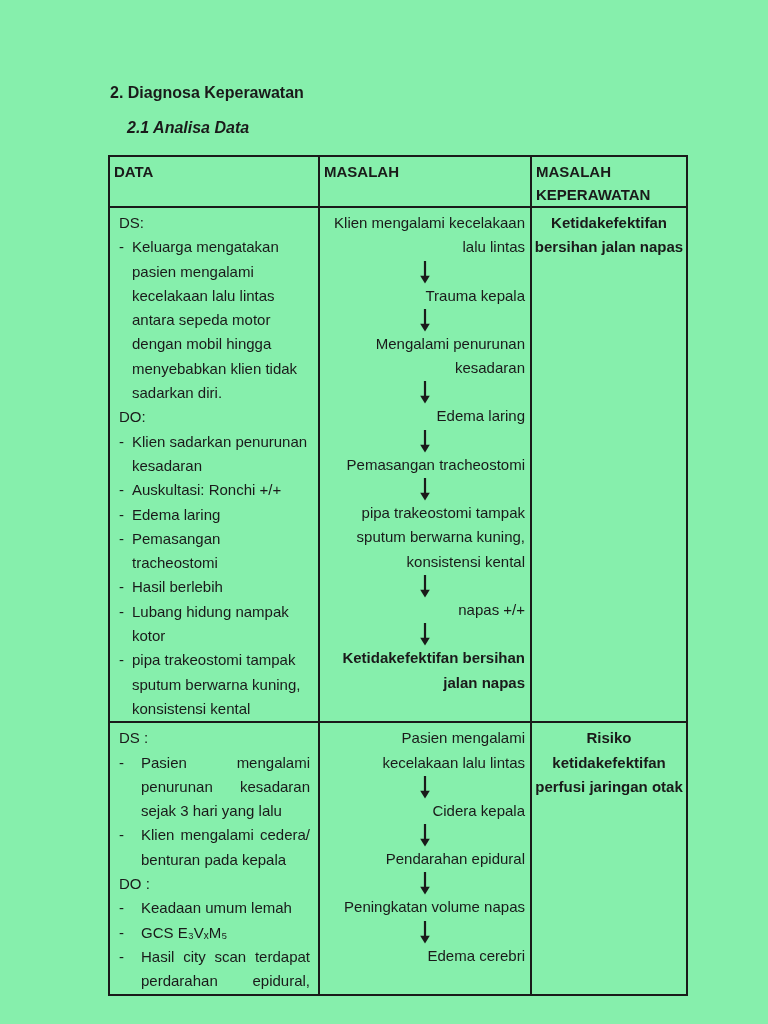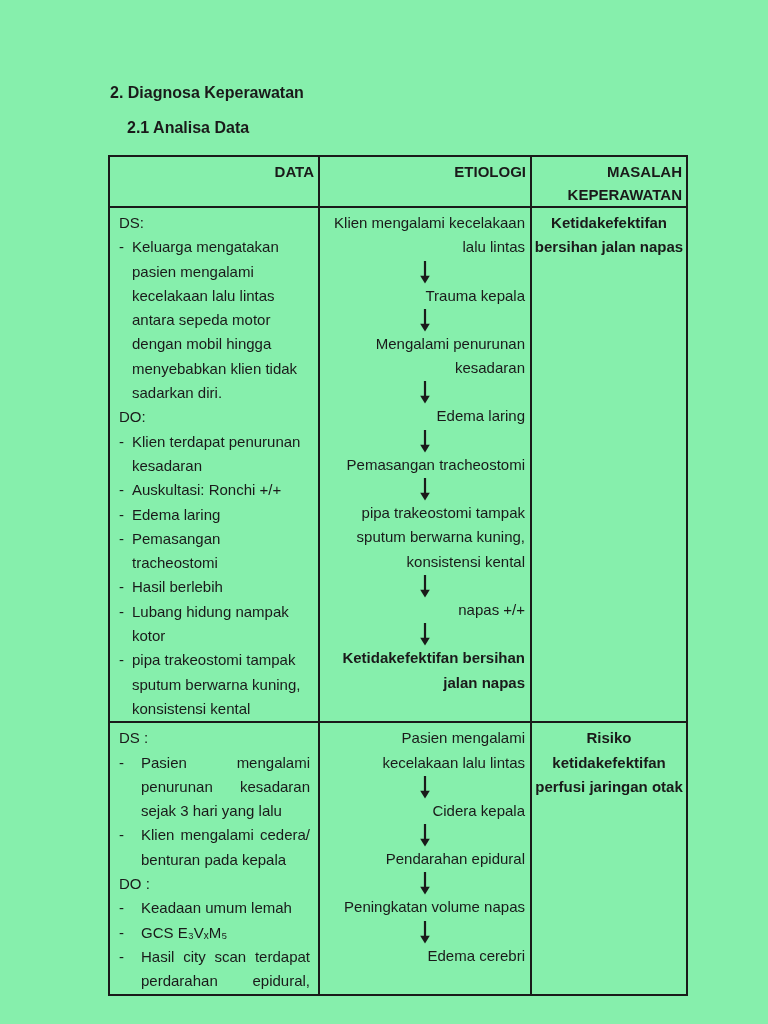--- a/index.html
+++ b/index.html
@@ -3,30 +3,30 @@
 <meta charset="utf-8">
 <style>
   html, body { margin:0; padding:0; }
   body {
     width:768px; height:1024px; background:#ffffff;
     font-family:"Liberation Sans","DejaVu Sans",sans-serif;
     color:#1a1a1a; font-size:15px;
   }
   .page { position:relative; width:768px; height:1024px; overflow:hidden; background:#86efac; }
   .h1 { position:absolute; left:110px; top:84px; font-size:16px; font-weight:bold; }
-  .h2 { position:absolute; left:127px; top:119px; font-size:16px; font-weight:bold; }
+  .h2 { position:absolute; left:127px; top:119px; font-size:16px; font-weight:bold;font-style:italic; }
 
   table.analysis {
     position:absolute; left:108px; top:155px; width:578px;
     border-collapse:collapse; table-layout:fixed;
   }
   th, td { border:2px solid #1a1a1a; vertical-align:top; }
   th {
     height:45px; font-size:15px; font-weight:bold;
-    text-align:right; line-height:23px; padding:3px 4px 0;
+    text-align:left; line-height:23px; padding:3px 4px 0;
   }
   td { line-height:24.3px; font-size:15px; }
   tr.row1 td { height:482px; }
   tr.row2 td { height:246px; }
 
   td.c-data   { padding:3px 8px 0 9px; text-align:left; }
   td.c-etio   { padding:3px 5px 0; text-align:right; }
   td.c-masalah{ padding:3px 2px 0; text-align:center; font-weight:bold; }
 
   .li { position:relative; padding-left:13px; }
@@ -47,34 +47,34 @@
 
   <table class="analysis">
     <colgroup>
       <col style="width:210px">
       <col style="width:212px">
       <col style="width:156px">
     </colgroup>
     <thead>
       <tr>
         <th>DATA</th>
-        <th>ETIOLOGI</th>
+        <th>MASALAH</th>
         <th>MASALAH KEPERAWATAN</th>
       </tr>
     </thead>
     <tbody>
       <tr class="row1">
         <td class="c-data">
           <div class="label">DS:</div>
           <div class="ds-list">
               <div class="li"><span class="dash">-</span><span class="txt">Keluarga mengatakan pasien mengalami kecelakaan lalu lintas antara sepeda motor dengan mobil hingga menyebabkan klien tidak sadarkan diri.</span></div>
             </div>
           <div class="label">DO:</div>
           <div class="do-list">
-              <div class="li"><span class="dash">-</span><span class="txt">Klien terdapat penurunan kesadaran</span></div>
+              <div class="li"><span class="dash">-</span><span class="txt">Klien sadarkan penurunan kesadaran</span></div>
               <div class="li"><span class="dash">-</span><span class="txt">Auskultasi: Ronchi +/+</span></div>
               <div class="li"><span class="dash">-</span><span class="txt">Edema laring</span></div>
               <div class="li"><span class="dash">-</span><span class="txt">Pemasangan tracheostomi</span></div>
               <div class="li"><span class="dash">-</span><span class="txt">Hasil berlebih</span></div>
               <div class="li"><span class="dash">-</span><span class="txt">Lubang hidung nampak kotor</span></div>
               <div class="li"><span class="dash">-</span><span class="txt">pipa trakeostomi tampak sputum berwarna kuning, konsistensi kental</span></div>
             </div>
         </td>
         <td class="c-etio">
           <div class="flow">

